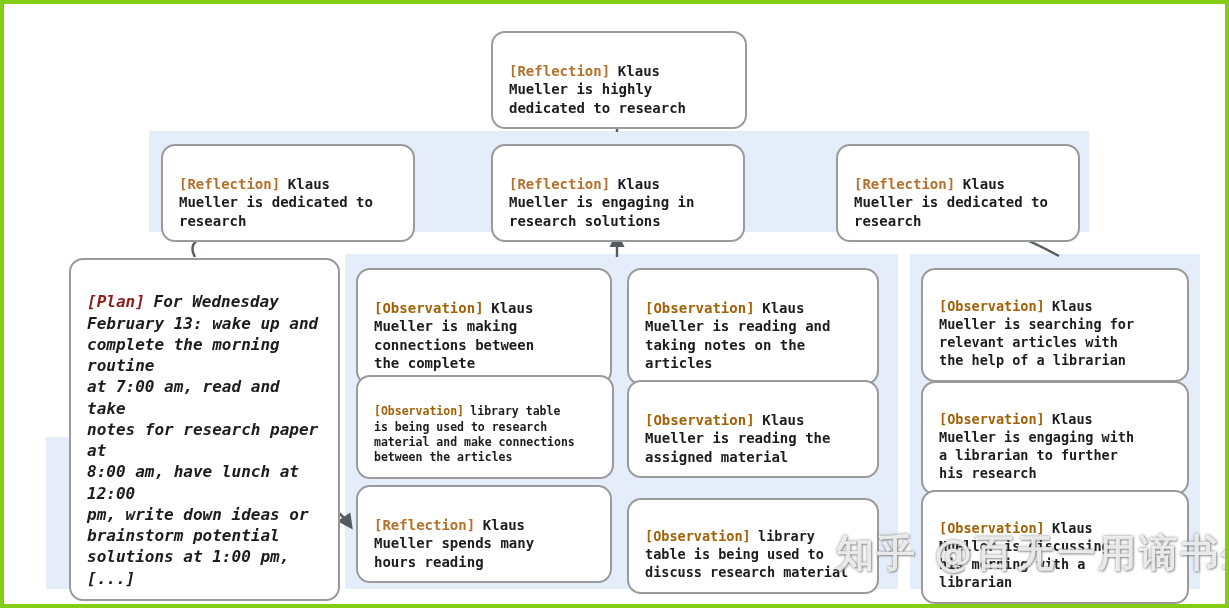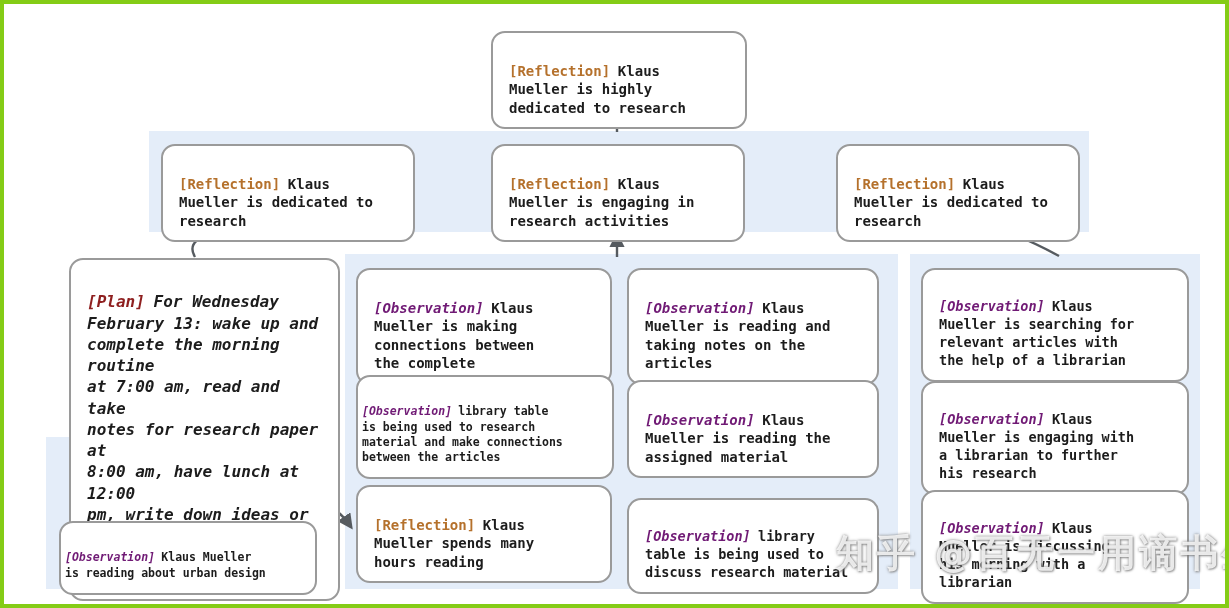--- a/index.html
+++ b/index.html
@@ -3,26 +3,26 @@
 <meta charset="utf-8">
 <style>
   html,body{margin:0;padding:0;background:#fff;}
   #page{position:relative;width:1229px;height:608px;background:#ffffff;
         border:4px solid #84cc16;box-sizing:border-box;overflow:hidden;
         font-family:"DejaVu Sans Mono","Liberation Mono",monospace;}
   .panel{position:absolute;background:#e4edf9;}
   .box{position:absolute;background:#ffffff;border:2px solid #9a9a9a;border-radius:14px;
        font-weight:700;font-size:14px;line-height:1.33;color:#1c1c1c;
        padding:10px 16px;white-space:pre-line;box-sizing:border-box;}
-  .fs-sm{font-size:11.5px;padding:12px 4px;}
+  .fs-sm{font-size:11.5px;padding:12px 16px;}
   .fs-md{font-size:16px;font-style:italic;}
   .fs-13{font-size:13.5px;}
   .tag{margin-right:.55em;}
   .t-ref{color:#b5712c;}
-  .t-obs{color:#701a75;font-style:italic;}
+  .t-obs{color:#a16207;}
   .t-plan{color:#8e1f1f;}
   #arrows{position:absolute;left:0;top:0;width:1229px;height:608px;pointer-events:none;}
   #watermark{position:absolute;left:832px;top:524px;font-size:38px;font-weight:700;
              letter-spacing:3px;color:rgba(255,255,255,0.82);
              text-shadow:0 0 3px rgba(110,110,110,0.85),1px 1px 2px rgba(120,120,120,0.6);
              font-family:"DejaVu Sans",sans-serif;pointer-events:none;white-space:nowrap;}
 
   
   #n-root {left:487px;top:27px;width:256px;}
   #band   {left:145px;top:127px;width:940px;height:101px;}
@@ -75,44 +75,40 @@
   </div>
 
   <div class="box" id="n-row0">
     <span class="tag t-ref">[Reflection]</span><span>Klaus
 Mueller is dedicated to
 research</span>
   </div>
   <div class="box" id="n-row1">
     <span class="tag t-ref">[Reflection]</span><span>Klaus
 Mueller is engaging in
-research activities</span>
+research solutions</span>
   </div>
   <div class="box" id="n-row2">
     <span class="tag t-ref">[Reflection]</span><span>Klaus
 Mueller is dedicated to
 research</span>
   </div>
 
   <div class="box fs-md" id="n-plan">
     <span class="tag t-plan">[Plan]</span><span>For Wednesday
 February 13: wake up and
 complete the morning routine
 at 7:00 am, read and take
 notes for research paper at
 8:00 am, have lunch at 12:00
 pm, write down ideas or
 brainstorm potential
 solutions at 1:00 pm, [...]</span>
   </div>
 
-  <div class="box fs-sm" id="n-lp1">
-    <span class="tag t-obs">[Observation]</span><span>Klaus Mueller
-is reading about urban design</span>
-  </div>
 
   <div class="box" id="n-c1r0">
     <span class="tag t-obs">[Observation]</span><span>Klaus
 Mueller is making
 connections between
 the complete</span>
   </div>
   <div class="box fs-sm" id="n-c1r1">
     <span class="tag t-obs">[Observation]</span><span>library table
 is being used to research

